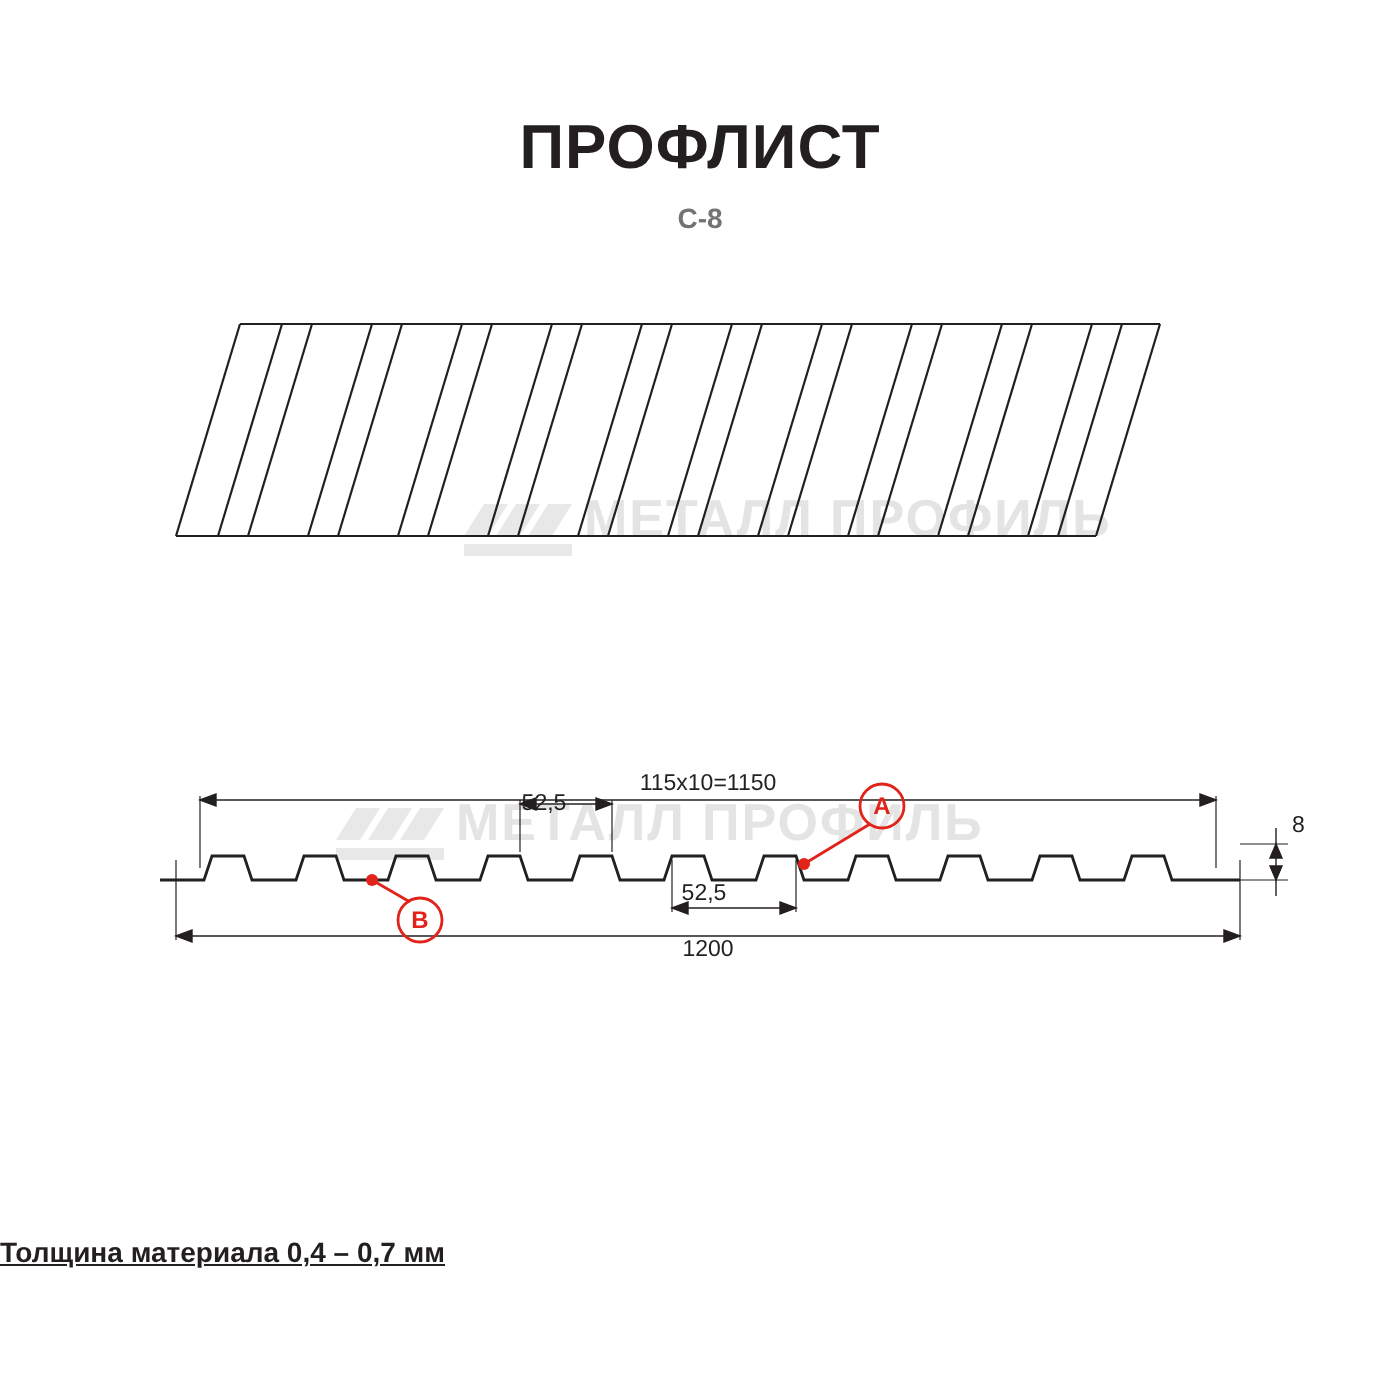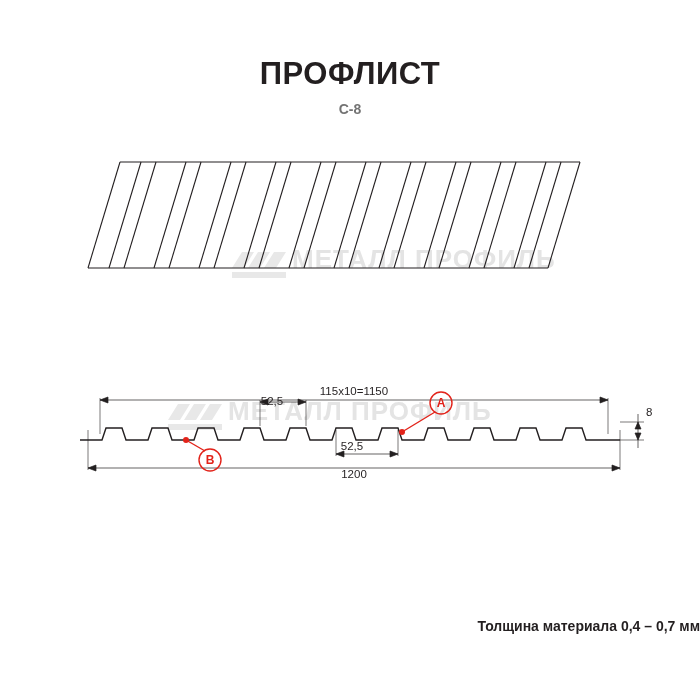--- a/index.html
+++ b/index.html
@@ -40,24 +40,25 @@
     text-align: center;
     font-size: 14px;
     font-weight: bold;
     color: #737373;
   }
   .footnote {
     position: absolute;
     top: 618px;
     left: 0;
     width: 700px;
-    text-align: right;
+    text-align: left;
     font-size: 14px;
     font-weight: bold;
     color: #231f20;
+    text-decoration: underline;
   }
   svg.layer {
     position: absolute;
     left: 0;
     top: 0;
     width: 700px;
     height: 700px;
   }
   .wm {
     fill: #e8e8e8;

